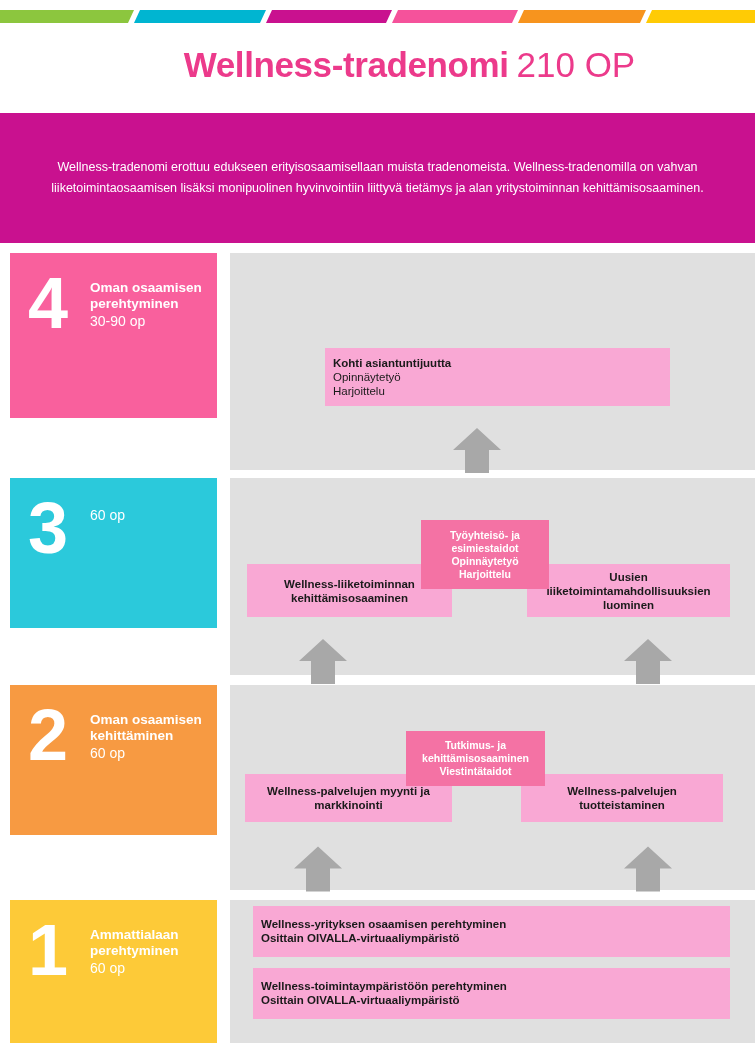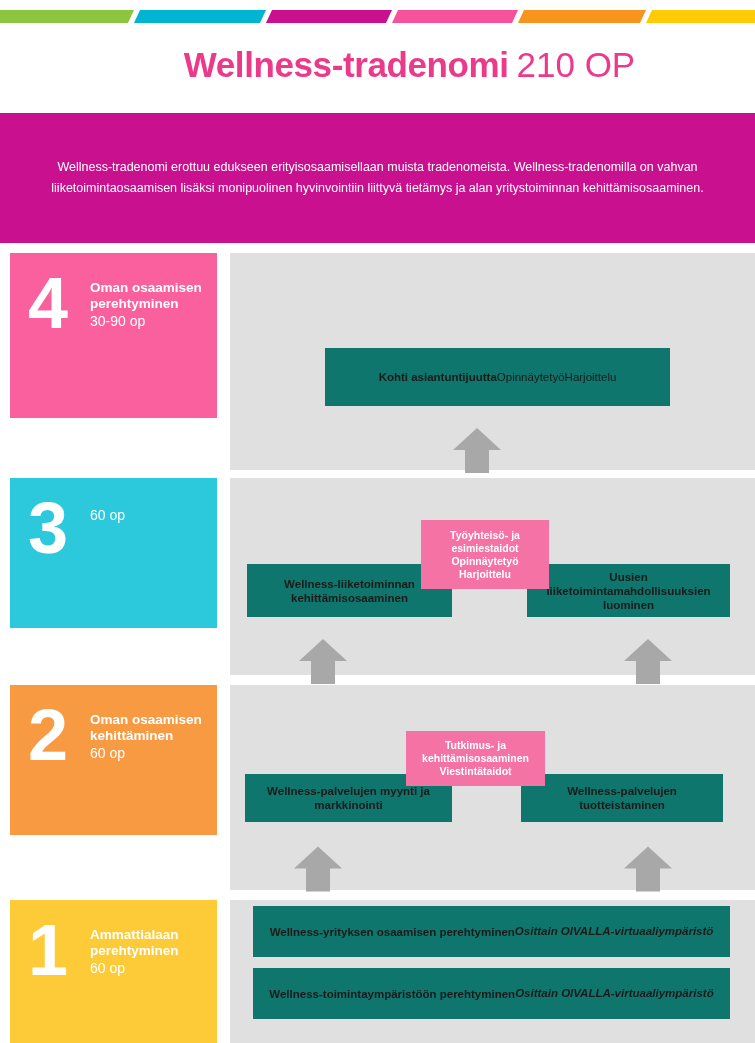--- a/index.html
+++ b/index.html
@@ -113,43 +113,43 @@
     position: absolute;
     left: 230px;
     top: 0;
     width: 525px;
     background: #e0e0e0;
   }
 
   
   .card {
     position: absolute;
-    background: #0f766e;
-    box-sizing: border-box;
-    display: flex;
-    align-items: center;
+    background: #f9a8d4;
+    box-sizing: border-box;
+    display: flex;
+    flex-direction: column;
+    align-items: flex-start;
     justify-content: center;
     text-align: center;
     padding: 4px 8px;
   }
   .card .t1 {
     font-size: 11.5px;
     font-weight: bold;
     color: #1a1a1a;
     line-height: 14px;
   }
   .card .t2 {
     font-size: 11.5px;
     font-weight: normal;
     color: #1a1a1a;
     line-height: 14.5px;
   }
   .card.bold-lines .t2 {
     font-weight: bold;
-    font-style: italic;
   }
 
   
   .chip {
     position: absolute;
     background: #f472a4;
     color: #ffffff;
     box-sizing: border-box;
     display: flex;
     flex-direction: column;

